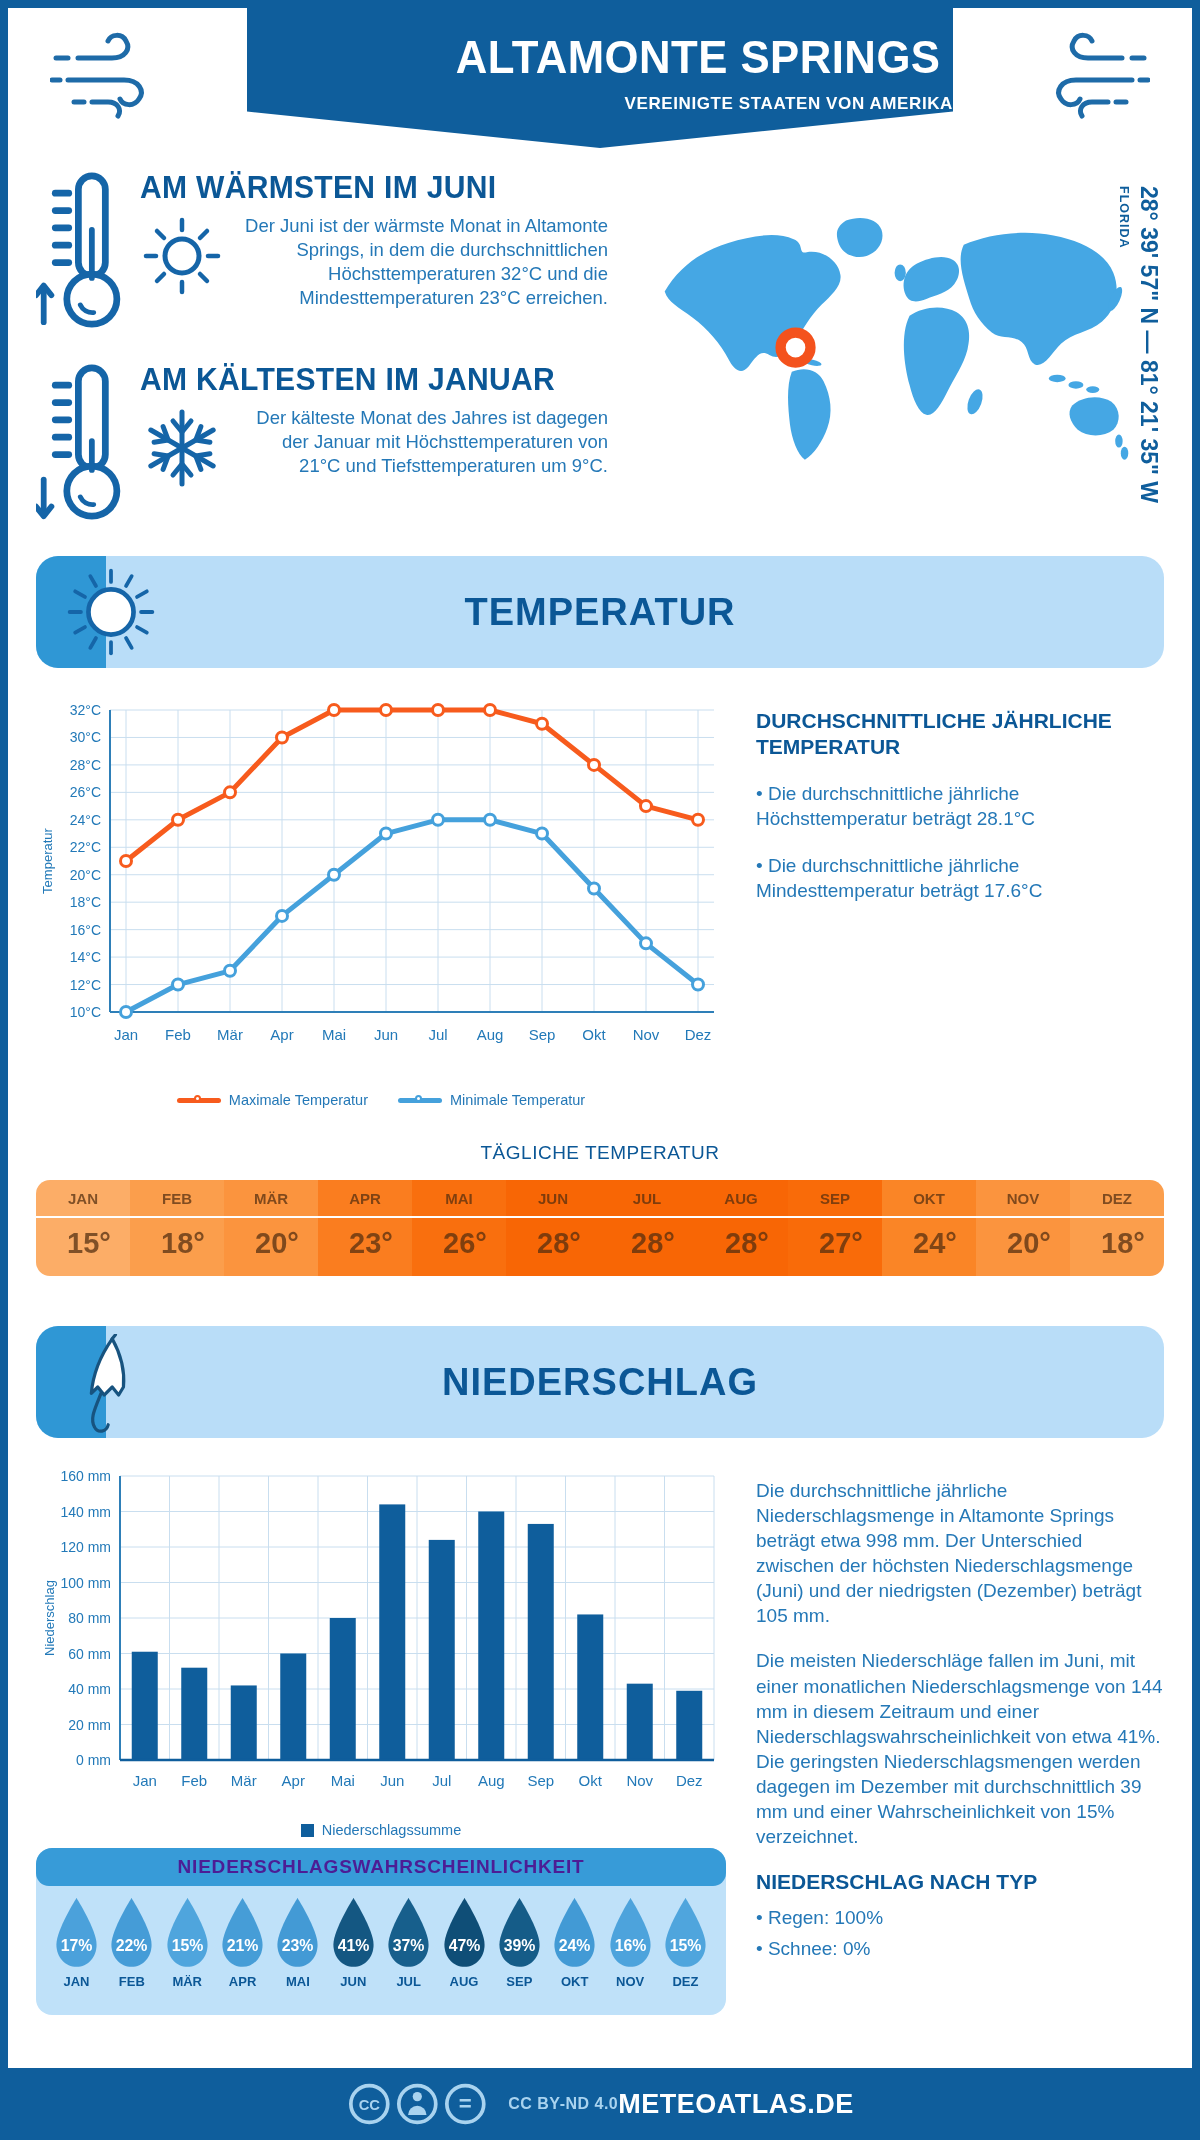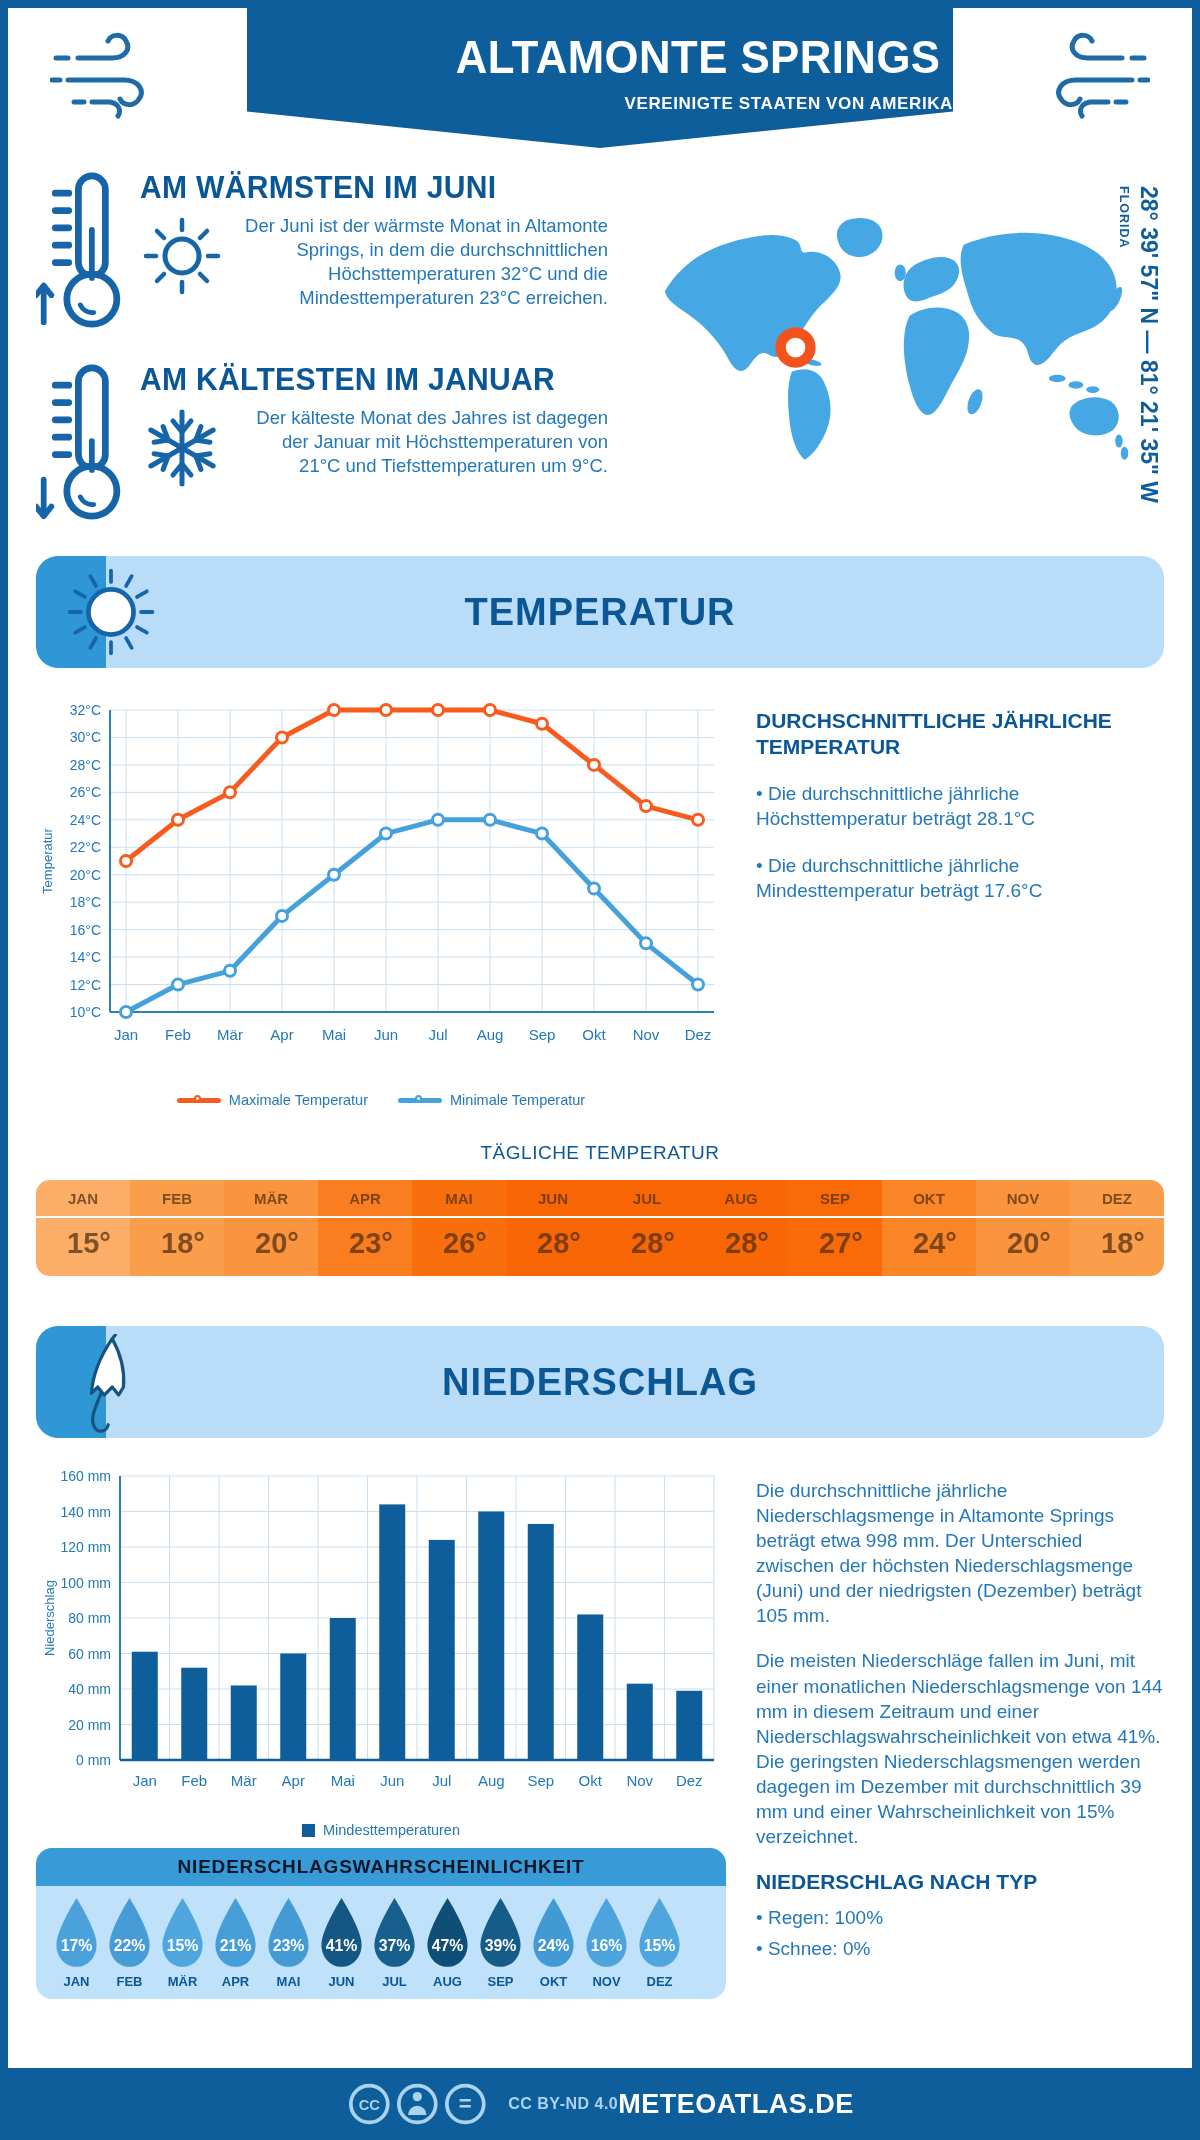--- a/index.html
+++ b/index.html
@@ -64,23 +64,23 @@
   .center-title{text-align:center; color:var(--head); font-size:19px; font-weight:normal;
                 letter-spacing:.5px; margin-top:34px; flex:none;}
   .daily-table{display:flex; margin:16px 28px 0 28px; border-radius:14px; overflow:hidden; flex:none; height:96px;}
   .tcell{flex:1; text-align:center; padding-top:10px;}
   .tmonth{font-size:15px; font-weight:bold; color:rgba(80,45,15,.72); padding-bottom:9px;
           border-bottom:2px solid #fff; margin:0 0 9px 0;}
   .tval{font-size:29px; font-weight:bold; color:rgba(80,45,15,.72);padding-left:12px;}
 
   
   .prob-panel{margin-top:10px; background:#BFE1F9; border-radius:16px; overflow:hidden;}
-  .prob-title{background:#379BD8; color:#0f172a; text-align:center; font-size:19px; font-weight:bold;
-              letter-spacing:.8px; padding:8px 5px;}
-  .droplets{display:flex; padding:10px 14px 10px 14px;}
+  .prob-title{background:#379BD8; color:#4c1d95; text-align:center; font-size:19px; font-weight:bold;
+              letter-spacing:.8px; padding:8px 5px;border-radius:13px;}
+  .droplets{display:flex; justify-content:space-between; padding:10px 14px 26px 14px;}
   .drop-item{display:flex; flex-direction:column; align-items:center; width:53px;}
   .drop-month{font-size:13px; font-weight:bold; color:var(--head); margin-top:4px;}
 
   
   .footer{margin-top:auto; height:72px; background:var(--dark); flex:none; display:flex;
           align-items:center; justify-content:center; padding:4px 34px; margin-left:-8px; margin-right:-8px;}
   .cc-group{display:flex; align-items:center; gap:12px;}
   .cc-label{color:#A9D3EF; font-size:16px; font-weight:bold; letter-spacing:.5px;}
   .site{color:#fff; font-size:27px; font-weight:bold; letter-spacing:.5px;}
 
@@ -473,21 +473,21 @@
             <text x="455.25" y="322" text-anchor="middle" font-size="15" fill="#2279B8">Aug</text>
             <text x="504.75" y="322" text-anchor="middle" font-size="15" fill="#2279B8">Sep</text>
             <text x="554.25" y="322" text-anchor="middle" font-size="15" fill="#2279B8">Okt</text>
             <text x="603.75" y="322" text-anchor="middle" font-size="15" fill="#2279B8">Nov</text>
             <text x="653.25" y="322" text-anchor="middle" font-size="15" fill="#2279B8">Dez</text>
             <text x="18" y="154" font-size="13" fill="#2279B8" transform="rotate(-90 18 154)" text-anchor="middle">Niederschlag</text>
           </svg></div>
       <div id="precip-legend" class="legend">
           <div class="legend-item">
             <span class="legend-square" style="background: rgb(15, 94, 156);"></span>
-            <span>Mindesttemperaturen</span>
+            <span>Niederschlagssumme</span>
           </div>
         </div>
       <div class="prob-panel">
         <div class="prob-title">NIEDERSCHLAGSWAHRSCHEINLICHKEIT</div>
         <div id="droplets" class="droplets">
             <div class="drop-item">
               <svg width="53" height="74" viewBox="0 0 100 140">
                 <path d="M50,4 C50,4 12,64 12,92 C12,116 29,134 50,134 C71,134 88,116 88,92 C88,64 50,4 50,4 Z" fill="#4BA1DB"></path>
                 <text x="50" y="104" text-anchor="middle" fill="#fff" font-size="30" font-weight="bold">17%</text>
               </svg>

